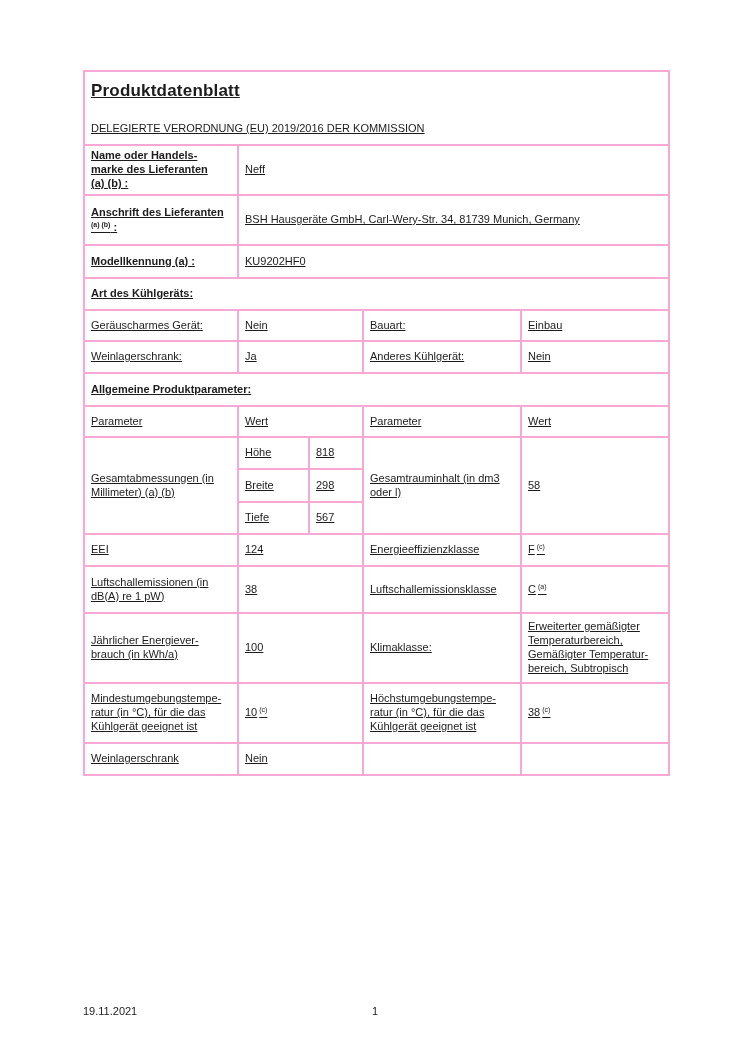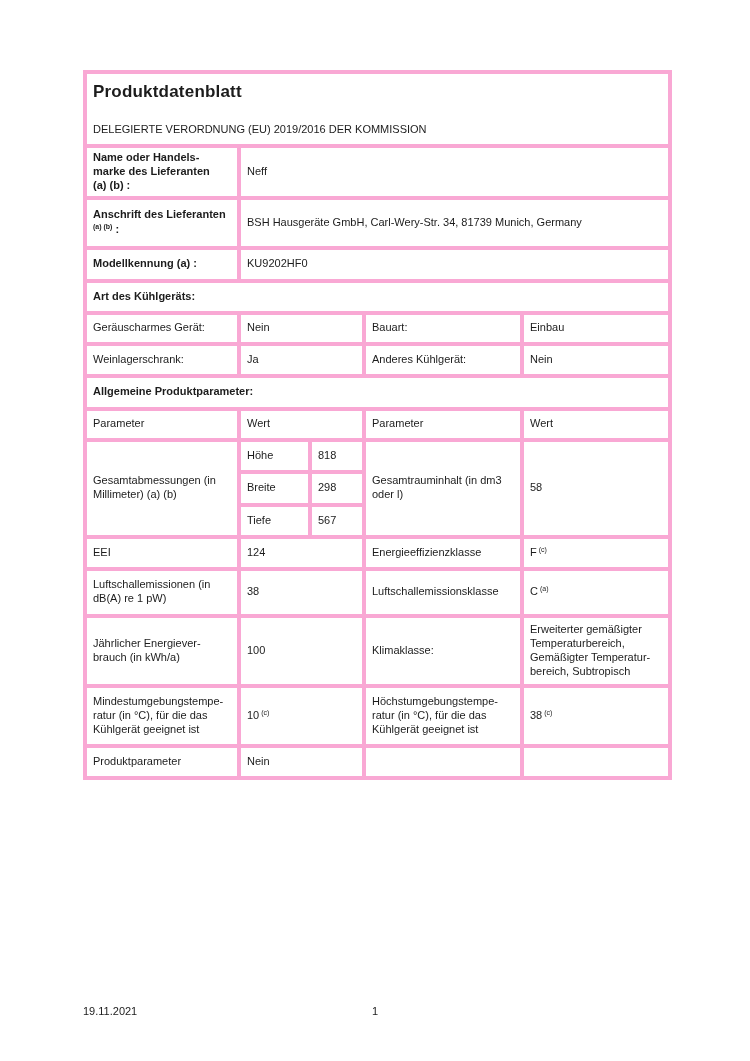--- a/index.html
+++ b/index.html
@@ -20,26 +20,27 @@
     left: 83px;
     top: 70px;
     width: 585px;
   }
   table.datasheet {
     border-collapse: collapse;
     table-layout: fixed;
     width: 585px;
   }
   table.datasheet td {
-    border: 4px solid #f9a8d4;
+    border: 2px solid #f9a8d4;
     font-size: 11px;
     line-height: 1.27;
     padding: 3px 6px;
     vertical-align: middle;
     overflow: hidden;
+    text-decoration: underline;
   }
   .b { font-weight: bold; }
   .c { text-align: left; }
   .pre { white-space: pre-line; }
   .title-cell { padding: 9px 6px 11px 6px; vertical-align: top; }
   .doc-title {
     font-size: 17px;
     font-weight: bold;
     letter-spacing: 0.2px;
   }
@@ -196,21 +197,21 @@
 ratur (in °C), für die das
 Kühlgerät geeignet ist</td>
       <td colspan="2" class="c"><span>10</span><sup class="spn">(c)</sup></td>
       <td class="pre">Höchstumgebungstempe-
 ratur (in °C), für die das
 Kühlgerät geeignet ist</td>
       <td class="c"><span>38</span><sup class="spn">(c)</sup></td>
     </tr>
 
     <tr style="height:32px">
-      <td>Produktparameter</td>
+      <td>Weinlagerschrank</td>
       <td colspan="2" class="c">Nein</td>
       <td></td>
       <td></td>
     </tr>
   </tbody>
     </table>
 </div>
 
 <div class="footer-page">1</div>
 <div class="footer-date">19.11.2021</div>

